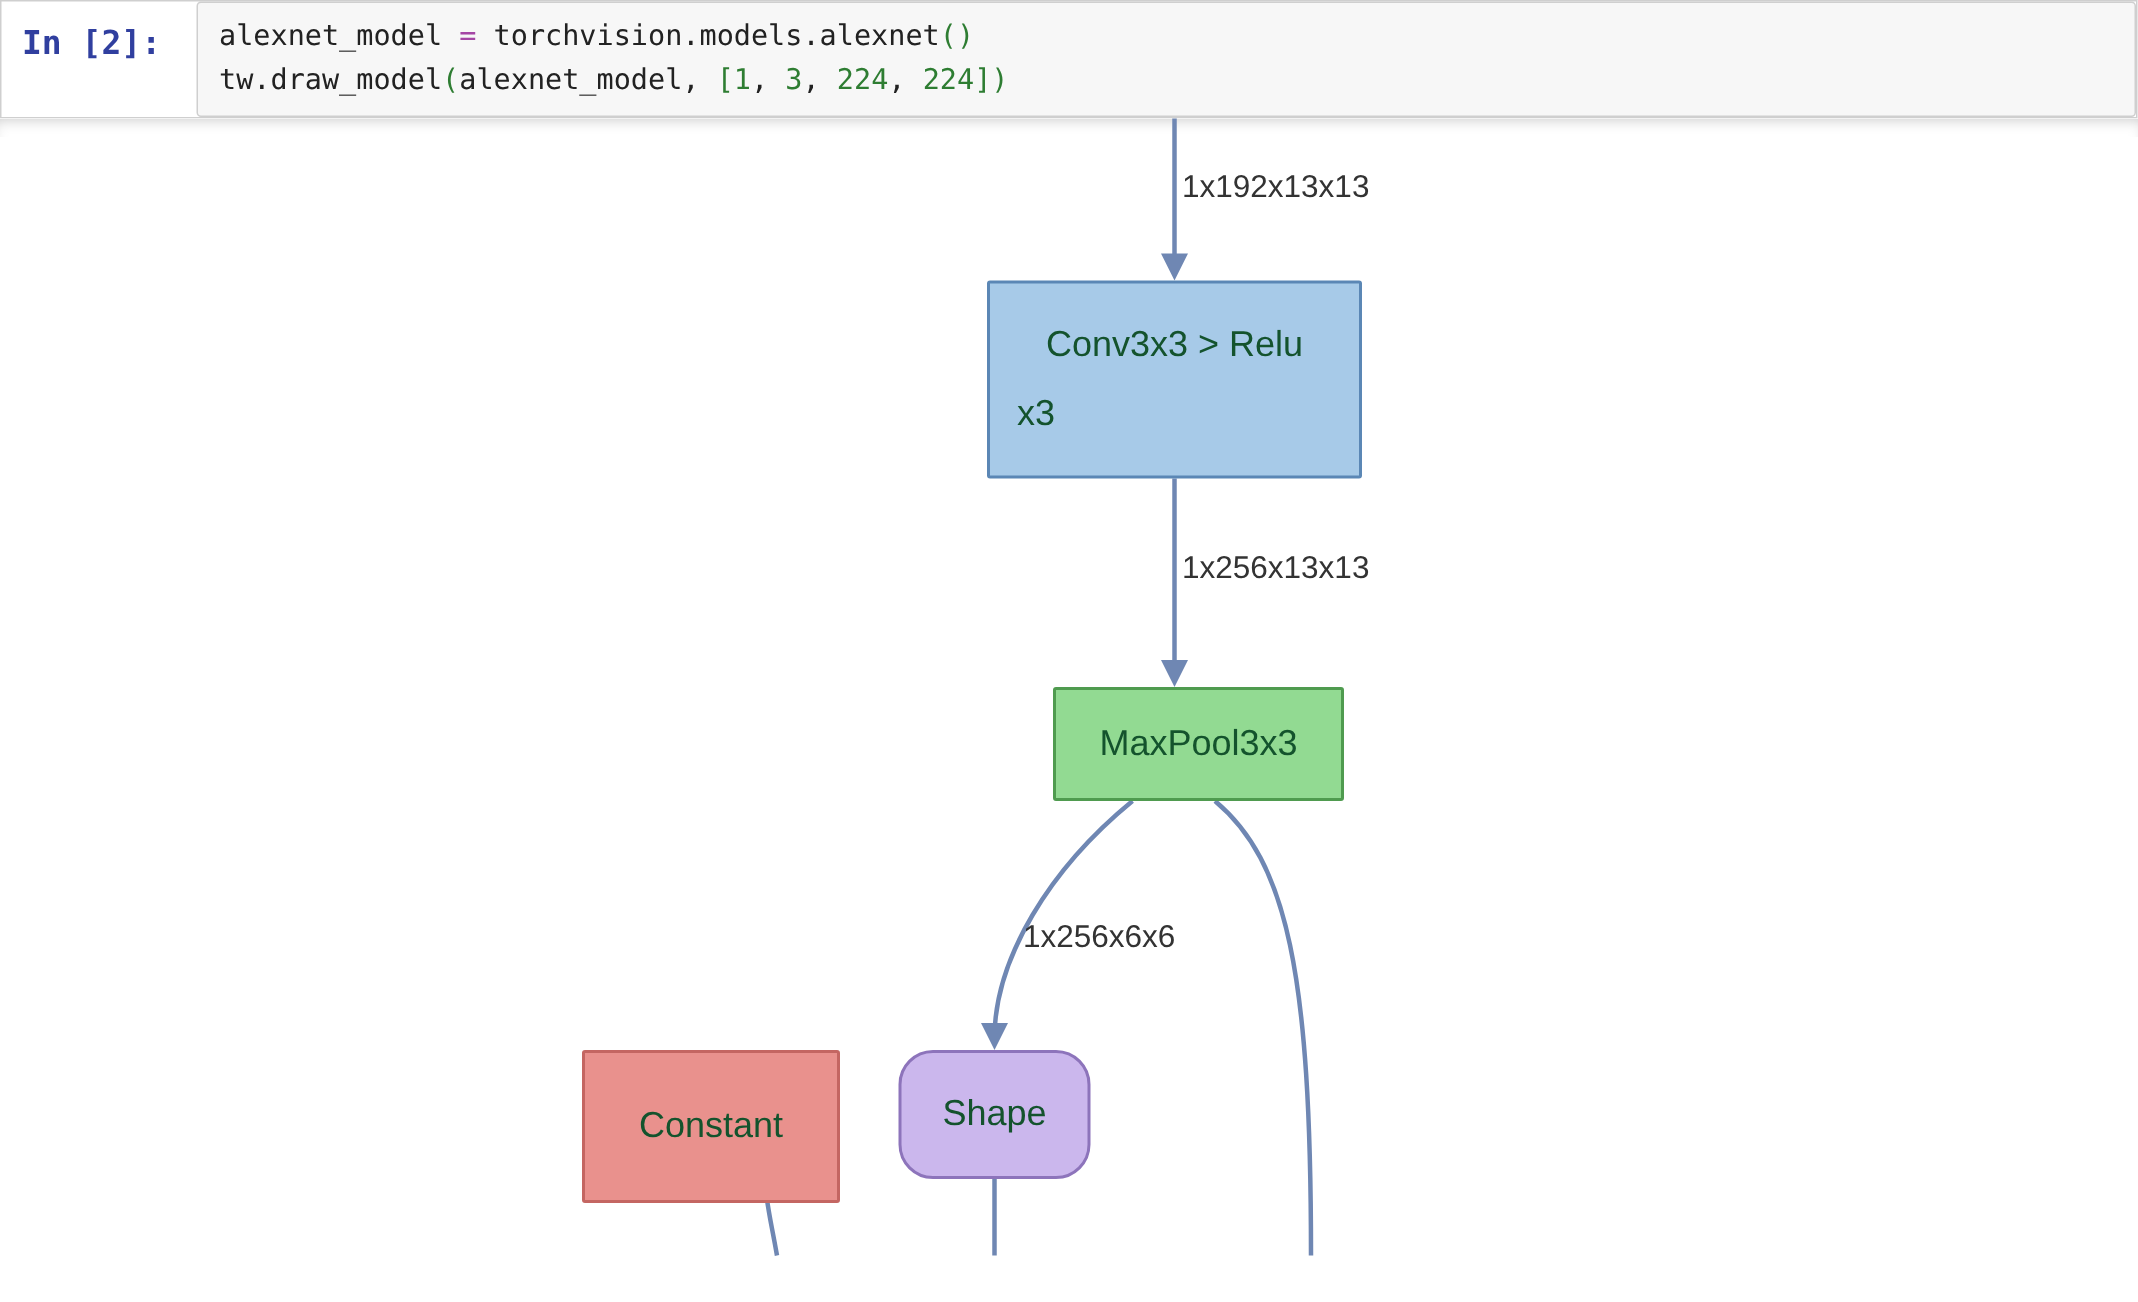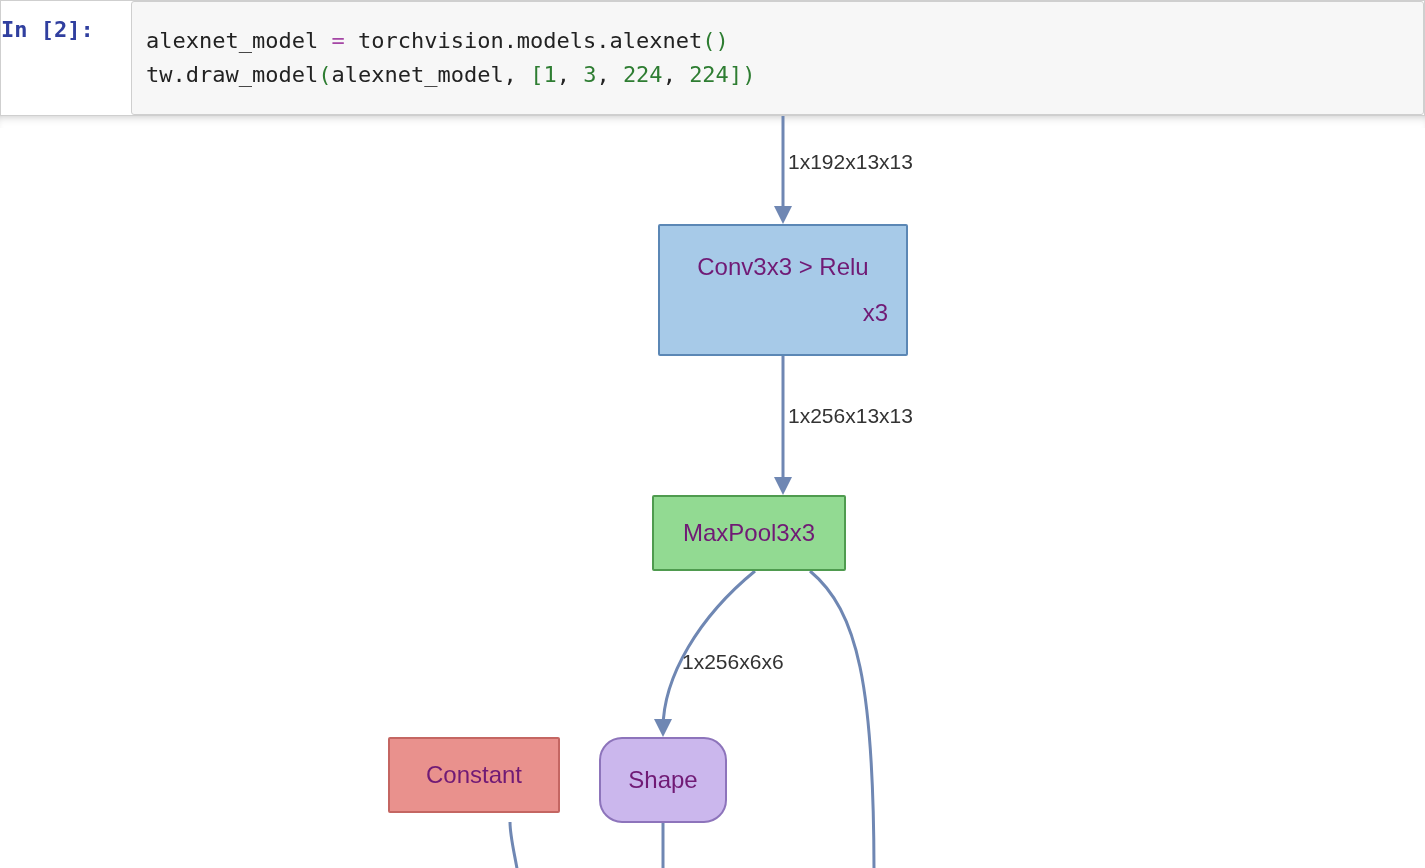--- a/index.html
+++ b/index.html
@@ -17,35 +17,35 @@
     }
     .cell {
       display: flex;
       width: 100%;
       border: 1px solid #cfcfcf;
       background: #ffffff;
     }
     .prompt-area {
       flex: 0 0 130px;
       padding: 12px 10px 12px 0;
-      text-align: left;
+      text-align: center;
       font-size: 22px;
       line-height: 1.5;
     }
     .prompt-label {
       color: #303F9F;
       font-weight: bold;
     }
     .input-area {
       flex: 1;
       background: #f7f7f7;
       border: 1px solid #cfcfcf;
       border-radius: 3px;
-      padding: 22px 14px;
-      font-size: 22px;
+      padding: 8px 14px;
+      font-size: 19px;
       line-height: 1.55;
       font-family: "DejaVu Sans Mono", "Menlo", "Consolas", monospace;
     }
     .code-line { white-space: pre; }
     .tok-name { color: #222; }
     .tok-op { color: #a546a5; }
     .tok-paren { color: #2e7d32; font-weight: 500; }
     .tok-num { color: #2e7d32; }
     .output-area {
       position: relative;
@@ -65,25 +65,25 @@
     }
     .node {
       position: absolute;
       border: 2px solid;
       font-family: Arial, Helvetica, sans-serif;
       display: flex;
       flex-direction: column;
       justify-content: center;
       padding: 8px 18px;
       font-size: 24px;
-      color: #701a75;
+      color: #14532d;
       border-radius: 2px;
     }
     .node .main-label { text-align: center; }
-    .node .sub-label { text-align: right; margin-top: 18px; font-size: 24px; }
+    .node .sub-label { margin-top: 18px; font-size: 24px; }
     .node-blue  { background: #a7cae8; border-color: #5b87b5; }
     .node-green { background: #92da92; border-color: #4f9b4f; }
     .node-purple{ background: #cbb7ed; border-color: #8d74bb; border-radius: 23px; }
     .node-red   { background: #e9918d; border-color: #c46662; }
     .edge-label {
       position: absolute;
       font-family: Arial, Helvetica, sans-serif;
       font-size: 21px;
       color: #333;
       white-space: nowrap;
@@ -142,28 +142,28 @@
 
       <div class="edge-label" style="left:788px; top:34px;">1x192x13x13</div>
       <div class="edge-label" style="left:788px; top:288px;">1x256x13x13</div>
       <div class="edge-label" style="left:682px; top:534px;">1x256x6x6</div>
 
       <div class="node node-blue" style="left:658px; top:108px; width:250px; height:132px;">
         <div class="main-label">Conv3x3 &gt; Relu</div>
         <div class="sub-label">x3</div>
       </div>
 
-      <div class="node node-green" style="left:652px; top:379px; width:194px; height:76px;">
+      <div class="node node-green" style="left:702px; top:379px; width:194px; height:76px;">
         <div class="main-label">MaxPool3x3</div>
       </div>
 
       <div class="node node-purple" style="left:599px; top:621px; width:128px; height:86px;">
         <div class="main-label">Shape</div>
       </div>
 
-      <div class="node node-red" style="left:388px; top:621px; width:172px; height:76px;">
+      <div class="node node-red" style="left:388px; top:621px; width:172px; height:102px;">
         <div class="main-label">Constant</div>
       </div>
 
     </div>
   </div>
 
 </div>
 
 </body></html>

